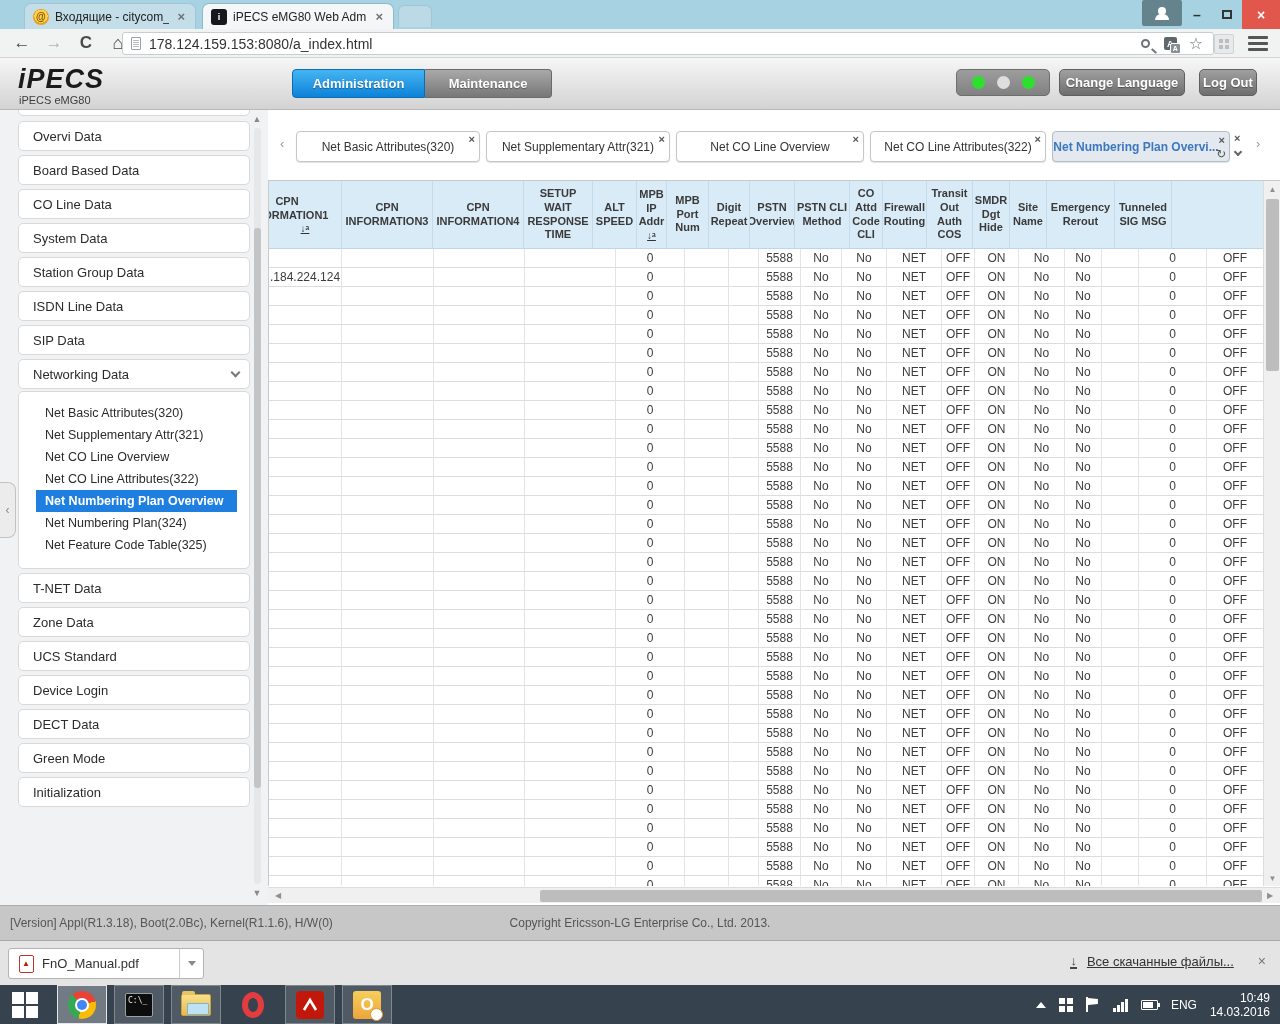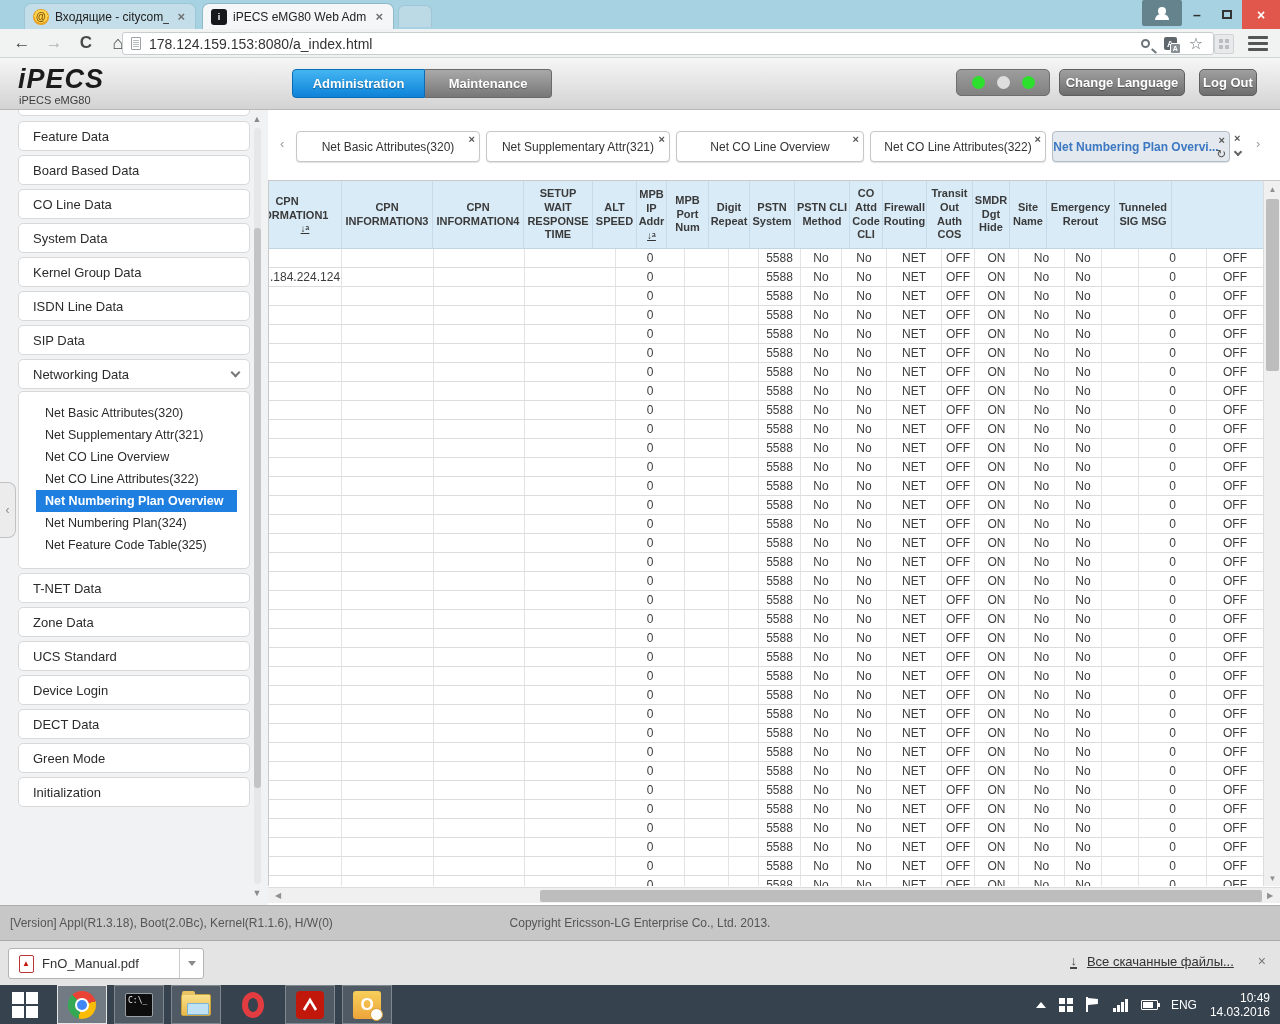--- a/index.html
+++ b/index.html
@@ -235,33 +235,33 @@
       <span class="led" style="background: rgb(46, 224, 46);"></span>
     </div>
     <div class="gbtn btn-lang">Change Language</div>
     <div class="gbtn btn-logout">Log Out</div>
   </div>
 
   <div class="sidebar">
     <div class="sb-sliver"></div>
     <div class="sb-menu">
         <div class="sb-item">
-          <span class="sb-label">Feature Data</span>
+          <span class="sb-label">Overvi Data</span>
         </div>
         <div class="sb-item">
           <span class="sb-label">Board Based Data</span>
         </div>
         <div class="sb-item">
           <span class="sb-label">CO Line Data</span>
         </div>
         <div class="sb-item">
           <span class="sb-label">System Data</span>
         </div>
         <div class="sb-item">
-          <span class="sb-label">Kernel Group Data</span>
+          <span class="sb-label">Station Group Data</span>
         </div>
         <div class="sb-item">
           <span class="sb-label">ISDN Line Data</span>
         </div>
         <div class="sb-item">
           <span class="sb-label">SIP Data</span>
         </div>
         <div class="sb-item">
           <span class="sb-label">Networking Data</span>
           <span class="chev"></span>
@@ -357,21 +357,21 @@
           <span class="lbl">MPB IP Addr</span>
           <span class="sort">↓ᵃ</span>
         </div>
         <div class="th" style="width: 42px; flex: 0 0 42px;">
           <span class="lbl">MPB Port Num</span>
         </div>
         <div class="th" style="width: 41px; flex: 0 0 41px;">
           <span class="lbl">Digit Repeat</span>
         </div>
         <div class="th" style="width: 45px; flex: 0 0 45px;">
-          <span class="lbl">PSTN System</span>
+          <span class="lbl">PSTN Overview</span>
         </div>
         <div class="th" style="width: 55px; flex: 0 0 55px;">
           <span class="lbl">PSTN CLI Method</span>
         </div>
         <div class="th" style="width: 33px; flex: 0 0 33px;">
           <span class="lbl">CO Attd Code CLI</span>
         </div>
         <div class="th" style="width: 44px; flex: 0 0 44px;">
           <span class="lbl">Firewall Routing</span>
         </div>

